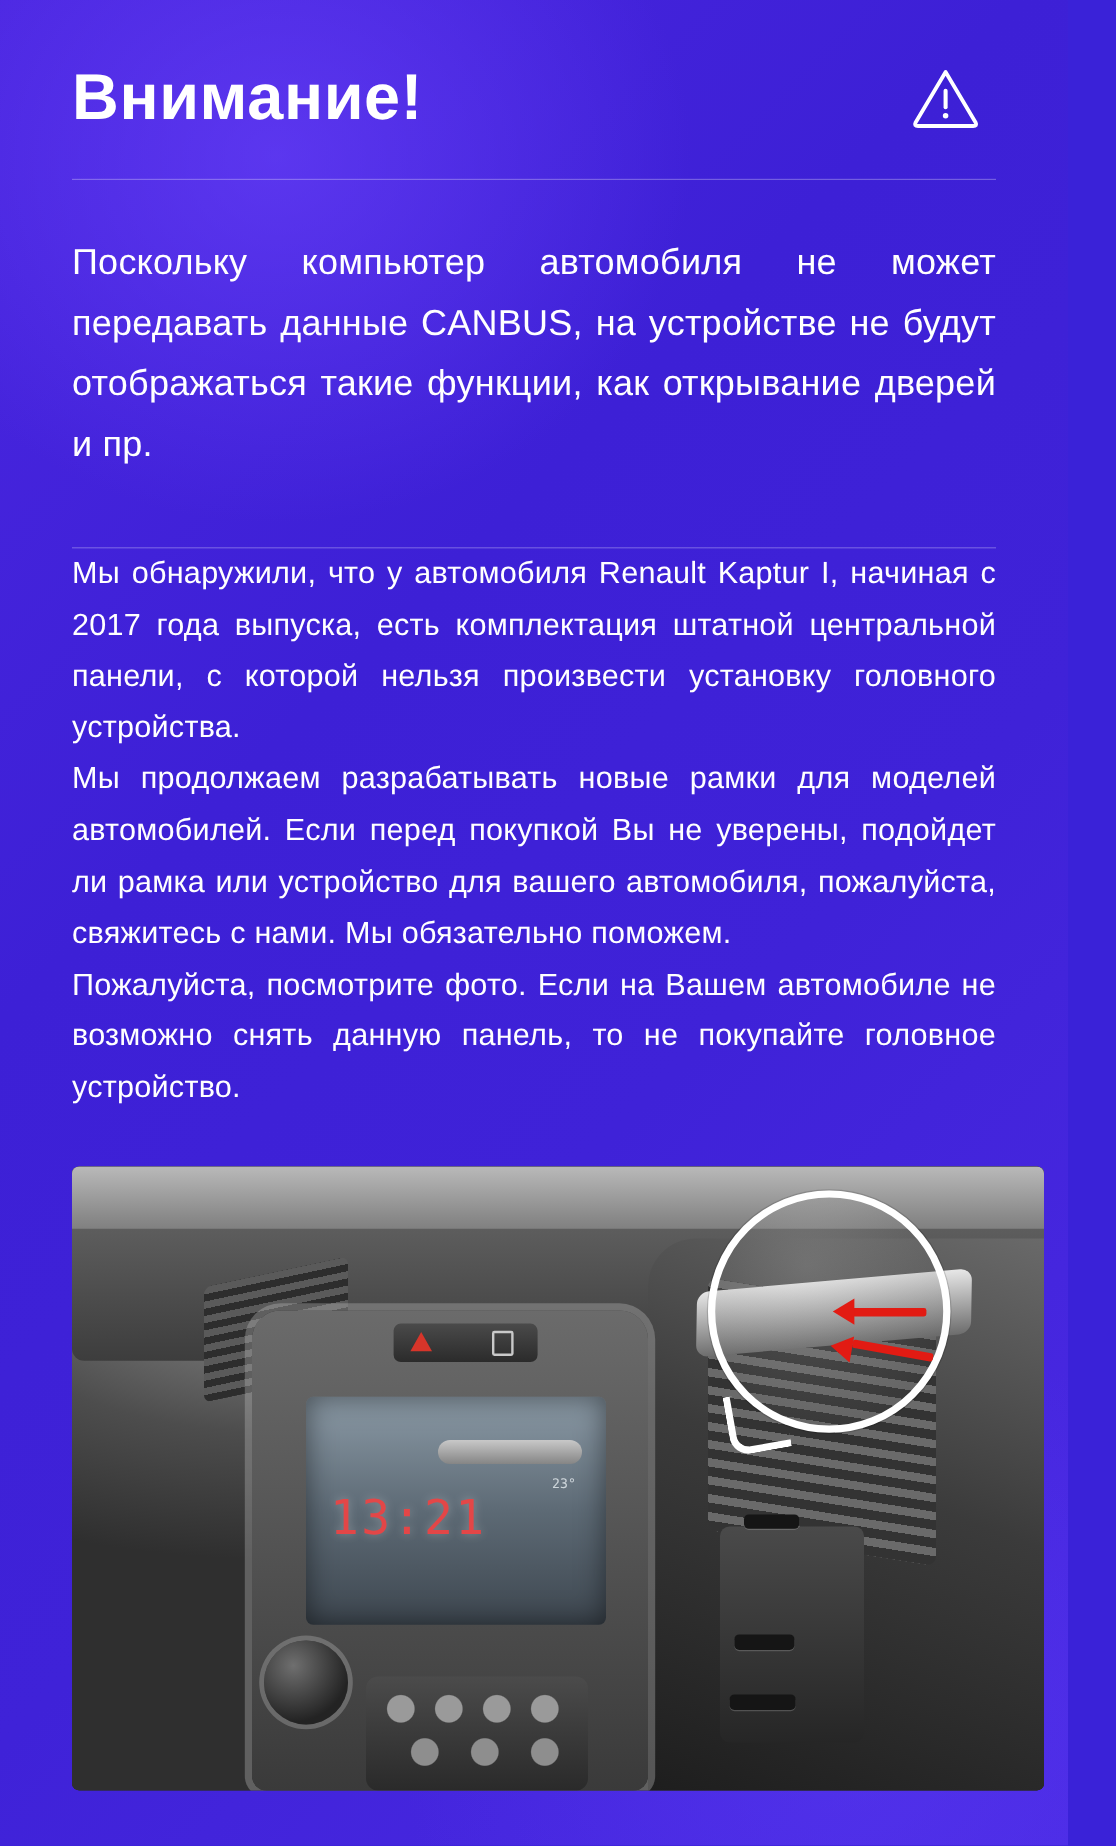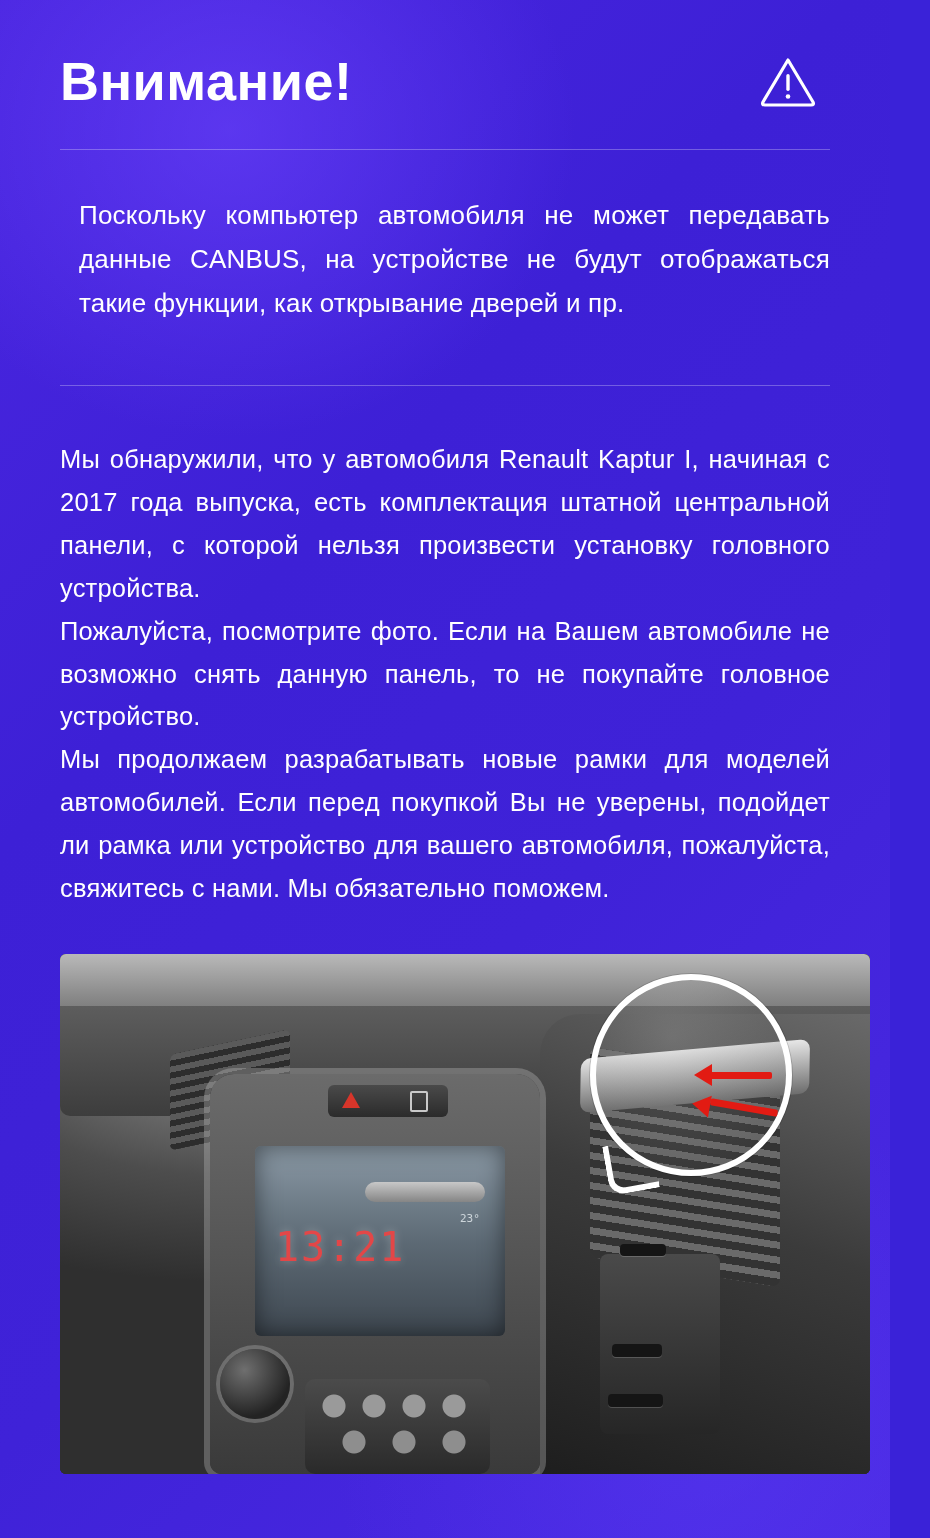--- a/index.html
+++ b/index.html
@@ -79,35 +79,33 @@
   }
 
   
   .block {
     color: #ffffff;
   }
   .block.first {
     margin-top: 44px;
   }
   .block.second {
-    margin-top: 52px;
   }
   .para {
     font-size: 25.5px;
     line-height: 1.68;
     text-align: justify;
     margin: 0;
     letter-spacing: 0.2px;
   }
   .para + .para {
     margin-top: 0px;
   }
   .block.first .para {
-    font-size: 26px;
-    margin-left: 19px;
+    font-size: 30px;
   }
 
   
   .photo-wrap {
     margin-top: 44px;
     width: 810px;
     height: 520px;
     border-radius: 6px;
     overflow: hidden;
     position: relative;
@@ -341,22 +339,22 @@
     <div class="divider"></div>
 
     <div class="block first">
       <p class="para">Поскольку компьютер автомобиля не может передавать данные CANBUS, на устройстве не будут отображаться такие функции, как открывание дверей и пр.</p>
     </div>
 
     <div class="divider second"></div>
 
     <div class="block second">
       <p class="para">Мы обнаружили, что у автомобиля Renault Kaptur I, начиная с 2017 года выпуска, есть комплектация штатной центральной панели, с которой нельзя произвести установку головного устройства.</p>
+      <p class="para">Мы продолжаем разрабатывать новые рамки для моделей автомобилей. Если перед покупкой Вы не уверены, подойдет ли рамка или устройство для вашего автомобиля, пожалуйста, свяжитесь с нами. Мы обязательно поможем.</p>
       <p class="para">Пожалуйста, посмотрите  фото. Если на Вашем  автомобиле не возможно снять данную панель, то не покупайте головное устройство.</p>
-      <p class="para">Мы продолжаем разрабатывать новые рамки для моделей автомобилей. Если перед покупкой Вы не уверены, подойдет ли рамка или устройство для вашего автомобиля, пожалуйста, свяжитесь с нами. Мы обязательно поможем.</p>
     </div>
 
     <div class="photo-wrap">
       <div class="photo">
         <div class="ph-bg"></div>
         <div class="ph-windshield"></div>
         <div class="ph-dashtop"></div>
         <div class="ph-right-panel"></div>
         <div class="ph-vent-left"></div>
         <div class="ph-vent-right"></div>

